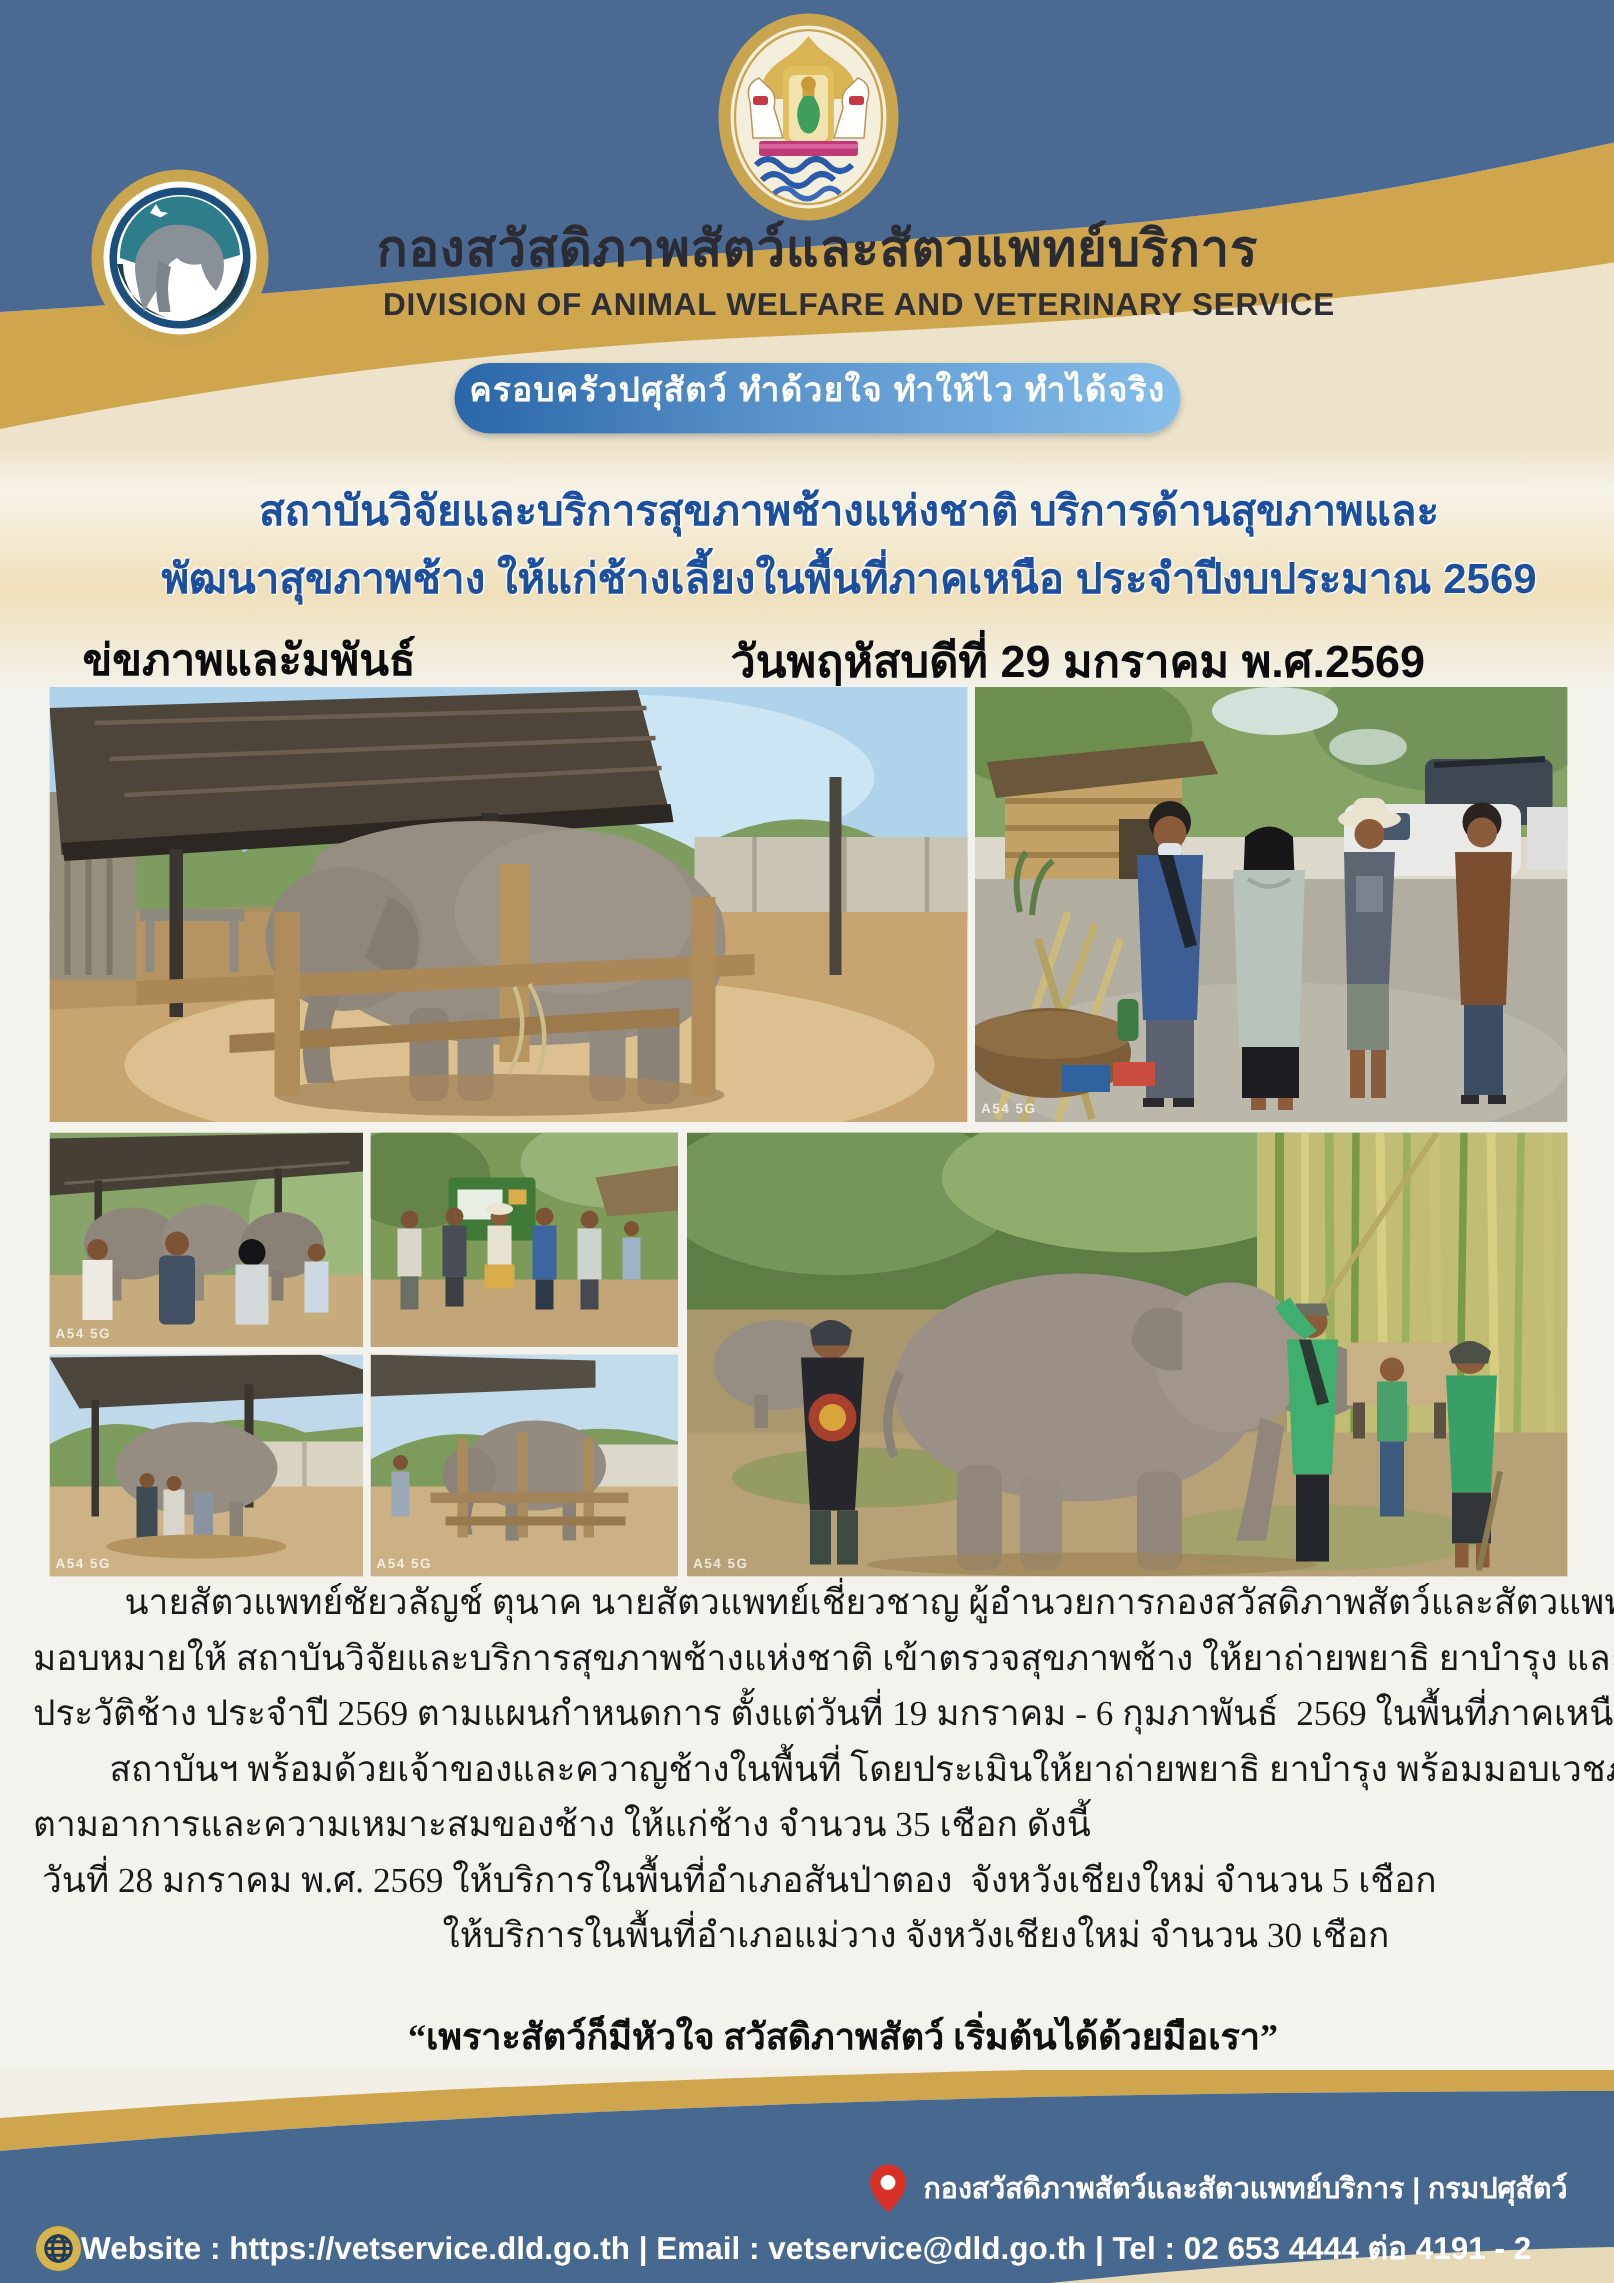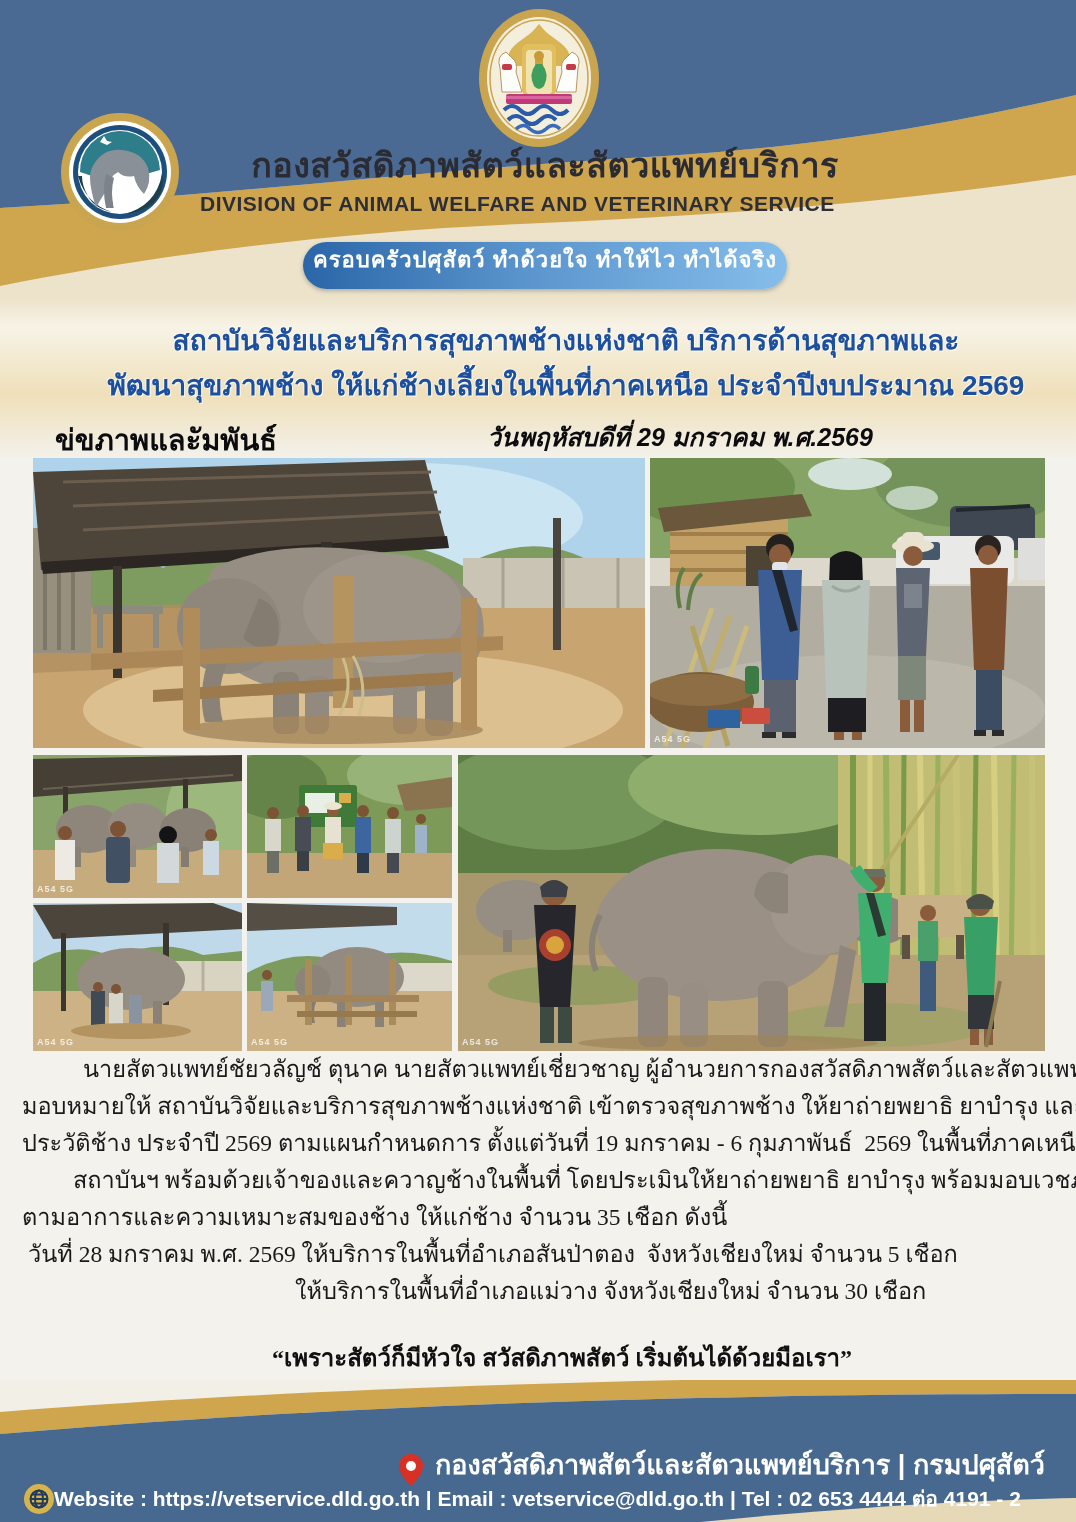--- a/index.html
+++ b/index.html
@@ -6,57 +6,57 @@
   .poster{position:relative;width:1076px;height:1522px;overflow:hidden;
     background:#f4f2ec;font-family:"Liberation Sans","DejaVu Sans",sans-serif;}
   svg{display:block;}
 
   
   .header-svg{position:absolute;top:0;left:0;}
   .emblem{position:absolute;left:478px;top:8px;width:122px;height:140px;}
   .logo{position:absolute;left:60px;top:112px;width:120px;height:120px;}
   .org-th{position:absolute;left:200px;top:138px;width:690px;text-align:center;
     font-size:34px;font-weight:700;color:#2b2b33;letter-spacing:.5px;}
-  .org-en{position:absolute;left:200px;top:192px;width:690px;text-align:left;
+  .org-en{position:absolute;left:200px;top:192px;width:690px;text-align:right;
     font-size:21px;font-weight:700;color:#2e2e36;letter-spacing:.5px;}
   .slogan{position:absolute;left:303px;top:242px;width:484px;height:47px;border-radius:24px;
     background:linear-gradient(90deg,#2a66a8 0%,#5a94cc 45%,#85bdea 100%);
     box-shadow:0 2px 4px rgba(60,70,90,.35);
     display:flex;align-items:flex-start;justify-content:center;
     color:#ffffff;font-size:22px;font-weight:700;letter-spacing:1px;}
 
   
   .title-band{position:absolute;left:0;top:298px;width:1076px;height:160px;
     background:linear-gradient(180deg,#ece3ca 0%,#f7f3e6 18%,#efe0ba 60%,#f3f1ea 100%);}
   .main-title{position:absolute;left:0;top:318px;width:1076px;text-align:center;
     color:#1d4f9f;font-size:28px;font-weight:700;line-height:45px;
     text-shadow:1px 1px 0 rgba(255,255,255,.85),-1px -1px 0 rgba(255,255,255,.6);padding-left:28px;}
   .news-label{position:absolute;left:55px;top:417px;font-size:29px;font-weight:700;color:#0c0c0f;}
-  .news-date{position:absolute;left:487px;top:417px;font-size:25px;font-weight:700;color:#0c0c0f;font-style:italic;}
+  .news-date{position:absolute;left:487px;top:417px;font-size:30px;font-weight:700;color:#0c0c0f;}
 
   
   .photo{position:absolute;margin:0;padding:0;overflow:hidden;background:#dcd8cc;}
   .photo svg{width:100%;height:100%;}
   .wm{position:absolute;left:4px;bottom:4px;font-size:9px;color:rgba(255,255,255,.75);
     font-weight:700;letter-spacing:1px;}
 
   
   .body-text{position:absolute;left:22px;top:1051px;width:1034px;
     font-family:"Liberation Serif","DejaVu Sans",serif;
     font-size:23.5px;color:#191919;}
   .body-text div{height:37px;line-height:37px;white-space:pre;}
   .l0{padding-left:61px;} .l3{padding-left:51px;} .l5{padding-left:6px;} .l6{padding-left:273px;}
   .quote{position:absolute;left:0;top:1338px;width:1076px;text-align:center;
     font-family:"Liberation Serif","DejaVu Sans",serif;
     font-size:24px;font-weight:700;color:#101010;padding-left:24px;}
 
   
   .footer-svg{position:absolute;left:0;top:1380px;}
-  .footer-org{position:absolute;right:31px;top:1443px;display:flex;align-items:flex-end;gap:12px;
-    color:#ffffff;font-size:27px;font-weight:700;}
+  .footer-org{position:absolute;right:31px;top:1443px;display:flex;align-items:flex-start;gap:12px;
+    color:#ffffff;font-size:19px;font-weight:700;}
   .footer-contact{position:absolute;left:24px;top:1482px;display:flex;align-items:center;
     color:#ffffff;font-size:21px;font-weight:700;}
 </style>
 </head>
 <body>
 
 <div class="poster">
 
   <svg class="header-svg" width="1076" height="310" viewBox="0 0 1076 310">
     <rect width="1076" height="310" fill="#ece3ca"></rect>

